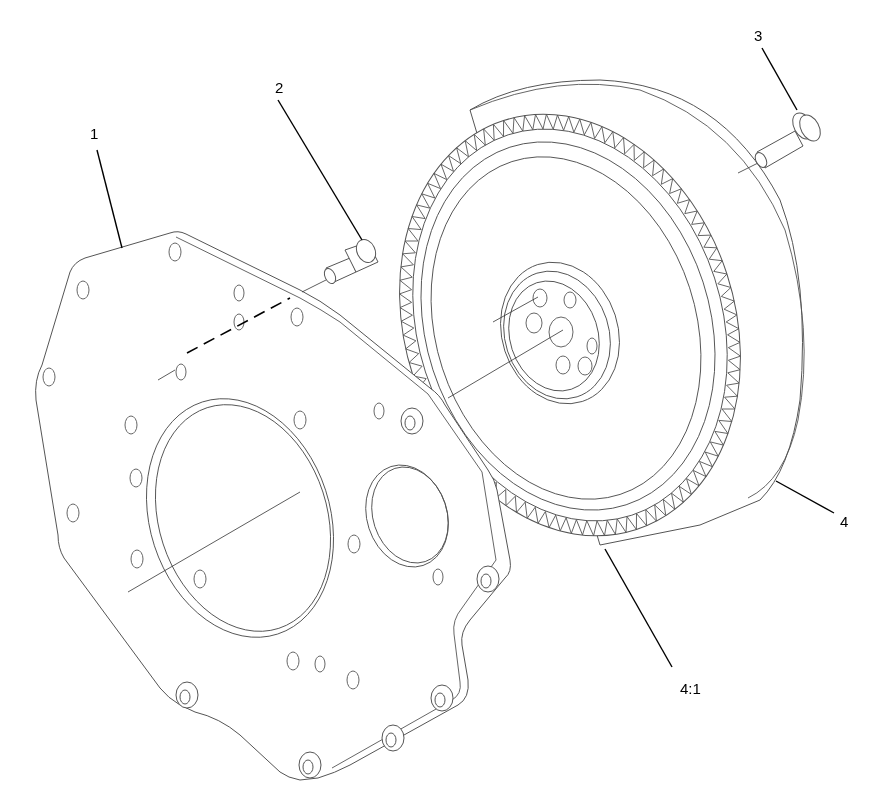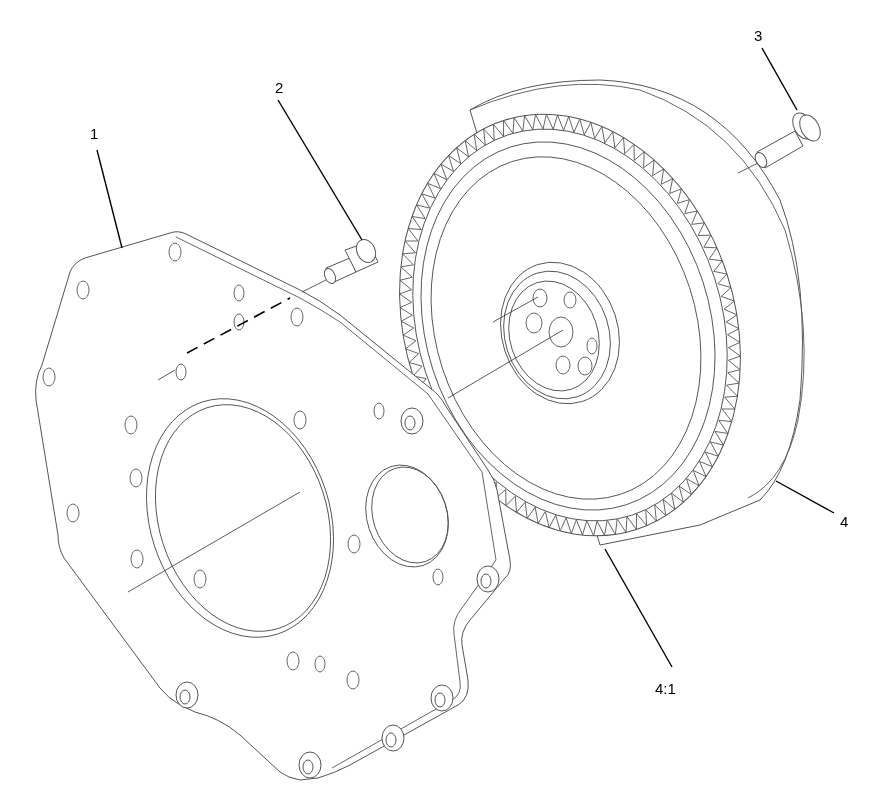--- a/index.html
+++ b/index.html
@@ -121,13 +121,13 @@
     <line class="leader" x1="762" y1="48" x2="797" y2="110"></line>
     <line class="leader" x1="776" y1="481" x2="834" y2="513"></line>
     <line class="leader" x1="605" y1="549" x2="672" y2="667"></line>
   </g>
 </svg>
 
 <span class="callout" style="left:90px;top:126px;">1</span>
 <span class="callout" style="left:275px;top:80px;">2</span>
 <span class="callout" style="left:754px;top:28px;">3</span>
 <span class="callout" style="left:840px;top:514px;">4</span>
-<span class="callout" style="left:655px;top:681px;">4:1</span>
+<span class="callout" style="left:680px;top:681px;">4:1</span>
 
 </body></html>

